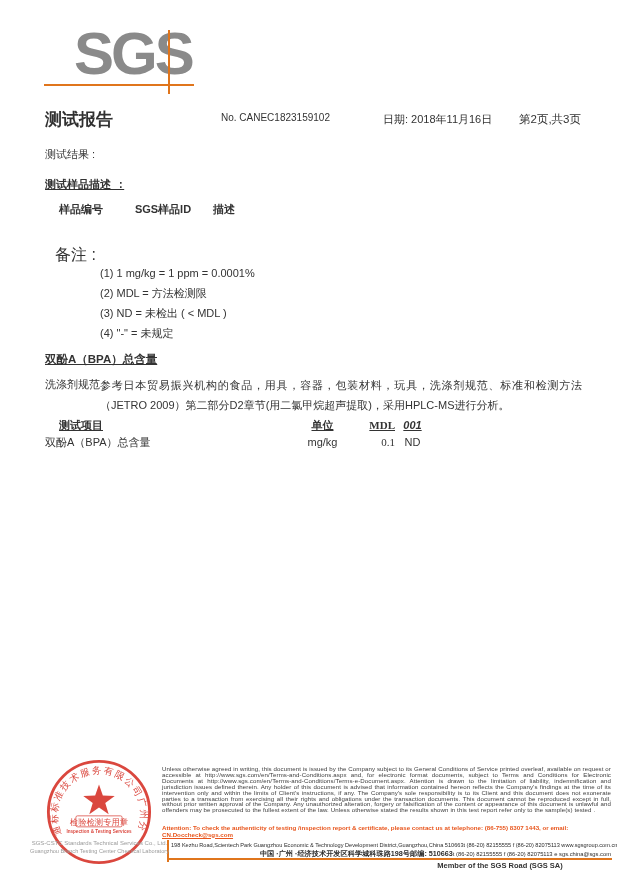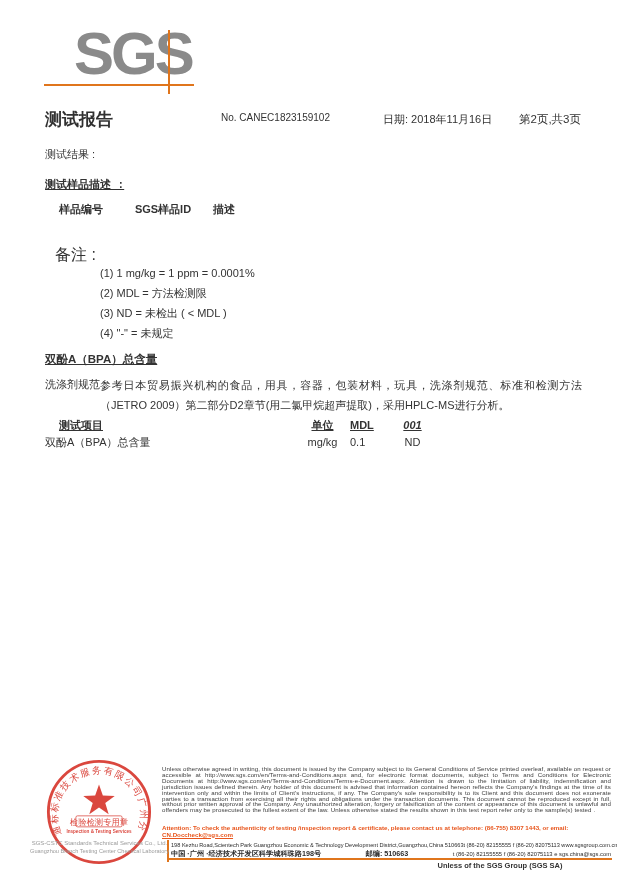--- a/index.html
+++ b/index.html
@@ -38,39 +38,39 @@
   
   .bpa-title { position:absolute; left:45px; top:352px; font-size:11.5px; font-weight:bold; text-decoration:underline; color:#333; }
   .method-label { position:absolute; left:45px; top:377px; font-size:11px; color:#333; }
   .method-text { position:absolute; left:100px; top:375px; width:482px; font-size:11px; line-height:20px; color:#333; text-align:justify; }
   
   .result-table { position:absolute; left:45px; top:417px; font-size:11px; color:#333; }
   .rt-row { display:flex; line-height:17px; }
   .rt-c1 { width:250px; }
   .rt-c1.head { padding-left:14px; }
   .rt-c2 { width:55px; text-align:center; }
-  .rt-c3 { width:45px; text-align:left; }
+  .rt-c3 { width:45px; text-align:right;font-family:Liberation Serif, serif; }
   .rt-c4 { width:35px; text-align:center; }
   .u { text-decoration:underline; }
   .it { font-style:italic; }
   .bold { font-weight:bold; }
   
   .disclaimer {
     position:absolute; left:162px; top:766px; width:449px;
     font-size:6.1px; line-height:5.9px; color:#3c3c3c; text-align:justify;
     letter-spacing:0.1px;
   }
   .attention {
     position:absolute; left:162px; top:825px; width:449px;
     font-size:6.2px; line-height:6.6px; color:#e8551c; font-weight:bold; text-align:left;
   }
   .attention .u { text-decoration:underline; }
   .addr-block { position:absolute; left:171px; top:841px; width:440px; color:#2c2c2c; }
   .addr-row1 { display:flex; justify-content:space-between; font-size:5.6px; line-height:8px; white-space:nowrap; }
-  .addr-row2 { display:flex; justify-content:space-between; font-size:7.2px; line-height:10px; white-space:nowrap; font-weight:bold;gap:36px; }
+  .addr-row2 { display:flex; justify-content:flex-end; font-size:7.2px; line-height:10px; white-space:nowrap; font-weight:bold; }
   .addr-row2 .latin { font-weight:normal; font-size:5.8px; align-self:center; }
   .footer-vline { position:absolute; left:167px; top:840px; width:1.5px; height:22px; background:#e0751c; }
   .footer-hline { position:absolute; left:167px; top:858px; width:445px; height:1.5px; background:#e0751c; }
   .member-line { position:absolute; left:380px; top:861px; width:240px; text-align:center; font-size:7.5px; font-weight:bold; color:#333; }
   
   .stamp { position:absolute; left:44px; top:757px; width:110px; height:110px; opacity:0.9; }
   .company-lines { position:absolute; left:22px; top:839px; width:155px; text-align:center; color:#9b9b9b; }
   .company-lines .l1 { font-size:6px; line-height:8px; }
   .company-lines .l2 { font-size:5.6px; line-height:8px; }
 </style>
@@ -138,21 +138,21 @@
     </div>
     <div class="addr-row2">
       <span>中国 ·广州 ·经济技术开发区科学城科珠路198号</span>
       <span>邮编: 510663</span>
       <span class="latin">t (86-20) 82155555   f (86-20) 82075113   e  sgs.china@sgs.com</span>
     </div>
   </div>
 
   <div class="footer-vline"></div>
   <div class="footer-hline"></div>
-  <div class="member-line">Unless of the SGS Group (SGS SA)</div>
+  <div class="member-line">Member of the SGS Road (SGS SA)</div>
 
   <svg class="stamp" viewBox="0 0 100 100">
     <defs>
       <path id="ringPath" d="M 16,70 A 38,38 0 1 1 84,70" fill="none"></path>
     </defs>
     <circle cx="50" cy="50" r="46" fill="none" stroke="#d7342a" stroke-width="2.6"></circle>
     <polygon fill="#d7342a" points="50,25 53.5,35.1 64.3,35.4 55.7,41.9 58.8,52.1 50,46 41.2,52.1 44.3,41.9 35.7,35.4 46.5,35.1"></polygon>
     <text font-size="8.6" fill="#d7342a" letter-spacing="1.5">
       <textPath href="#ringPath" startOffset="0">通标标准技术服务有限公司广州分公司</textPath>
     </text>

